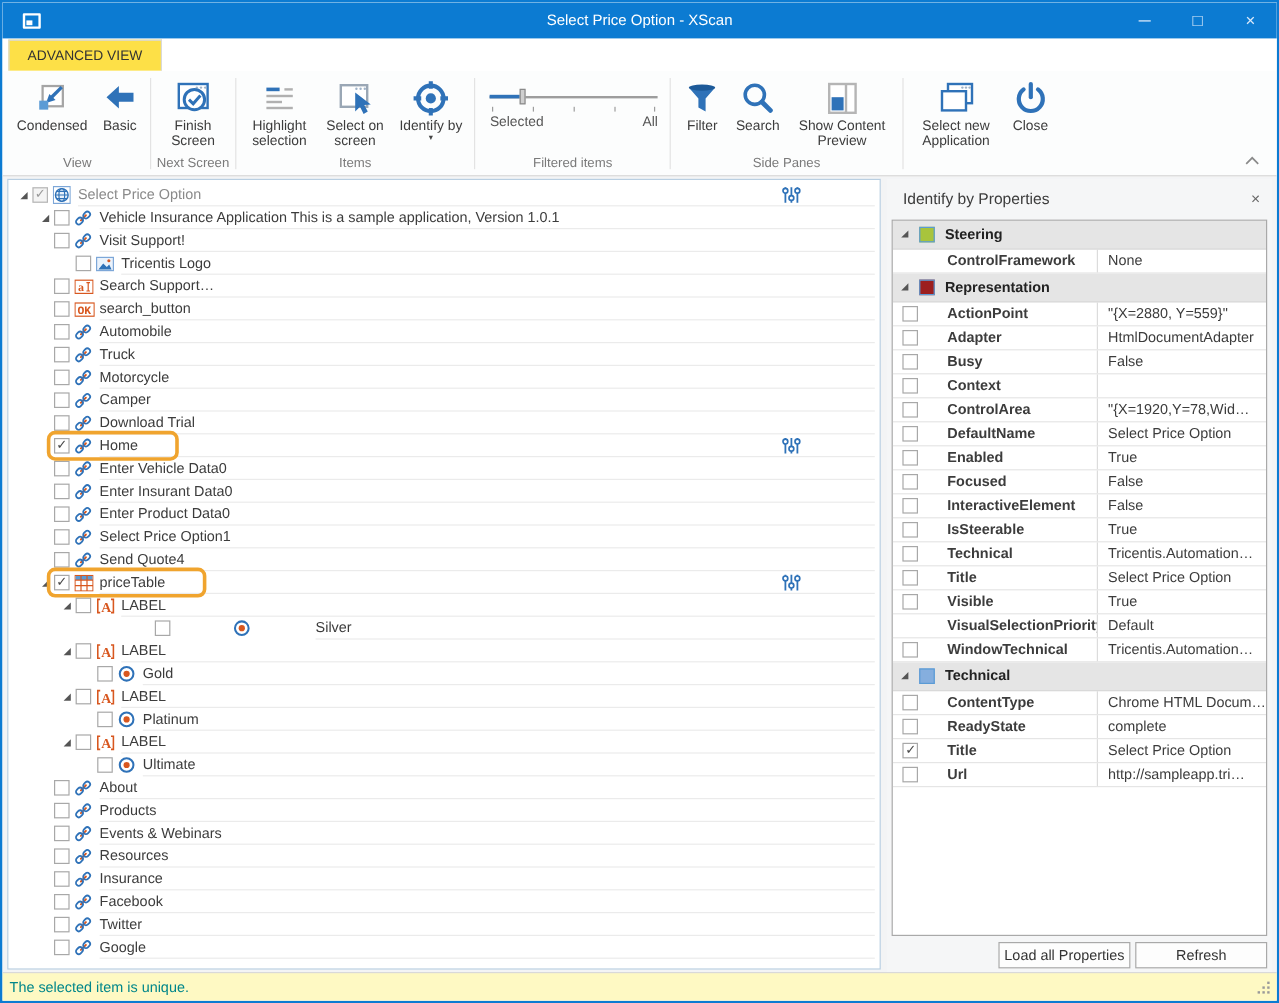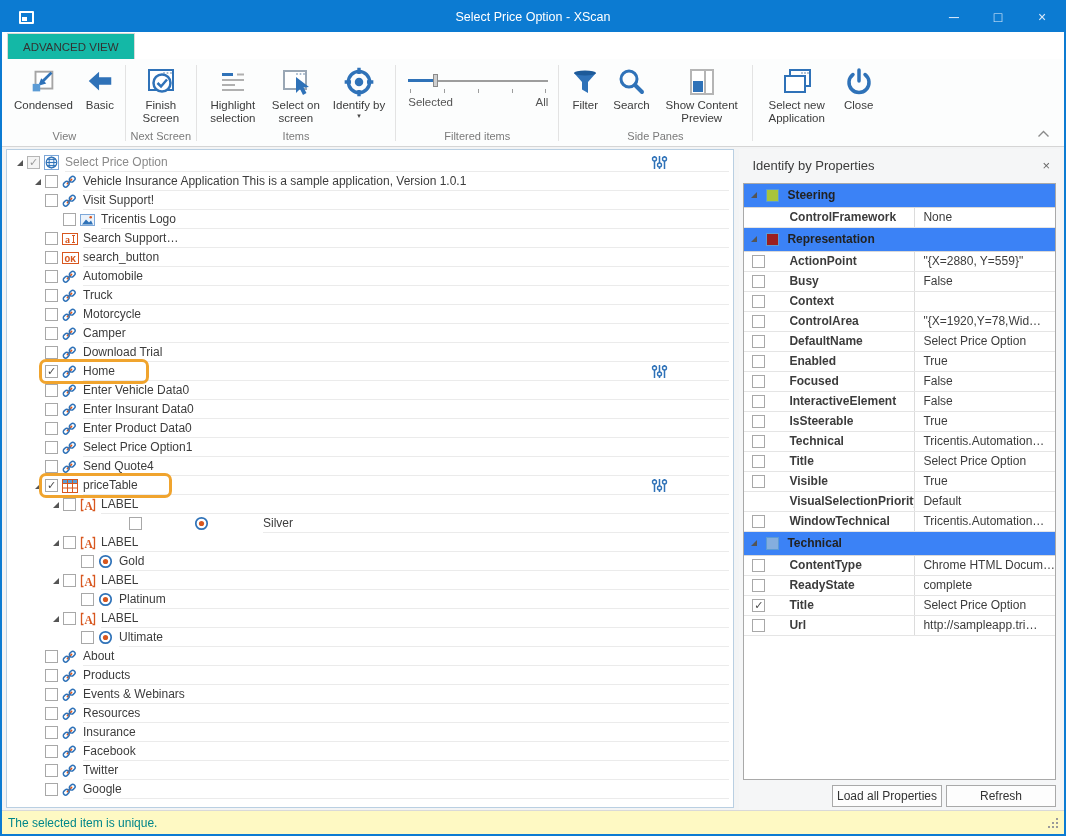--- a/index.html
+++ b/index.html
@@ -11,21 +11,21 @@
   }
   
   .titlebar { height:30px; background:#0c7bd2; display:flex; align-items:center; position:relative; color:#fff; }
   .app-icon { width:15px; height:13px; border:2px solid #fff; border-radius:1px; margin-left:17px; position:relative; z-index:1; }
   .app-icon::after { content:""; position:absolute; left:1px; bottom:1px; width:5px; height:4px; background:#fff; }
   .tb-title { position:absolute; left:0; right:0; text-align:center; font-size:12.5px; }
   .win-controls { margin-left:auto; display:flex; z-index:1; }
   .win-btn { width:44px; height:30px; display:flex; align-items:center; justify-content:center; color:#dceafa; font-size:14px; }
   
   .tabstrip { height:27px; background:#fff; display:flex; align-items:flex-end; }
-  .tab { background:#14b8a6; border:1px solid #d9d9d9; border-bottom:none; height:26px; margin-left:5px; padding:0 15px; display:flex; align-items:center; font-size:11.5px; color:#333;text-align:center; }
+  .tab { background:#fde047; border:1px solid #d9d9d9; border-bottom:none; height:26px; margin-left:5px; padding:0 15px; display:flex; align-items:center; font-size:11.5px; color:#333;text-align:center; }
   
   .ribbon { height:88px; background:#fcfdfd; border-bottom:1px solid #d5d5d5; display:flex; position:relative; padding:3px 0 0 4px; }
   .rgroup { display:flex; flex-direction:column; padding:0 2px; }
   .rgroup-content { display:flex; align-items:flex-start; flex:1; }
   .rgroup-caption { margin-top:auto; text-align:center; color:#7a7a7a; font-size:11px; height:16px; }
   .rsep { width:1px; background:#e3e3e3; margin:3px 2px 5px; }
   .rbtn { display:flex; flex-direction:column; align-items:center; padding:3px 6px 0; max-width:78px; }
   .rbtn .ric { height:34px; display:flex; align-items:center; justify-content:center; }
   .rbtn .rlabel { font-size:11.5px; color:#3c3c3c; text-align:center; line-height:13px; }
   .rbtn .dd { font-size:7px; color:#444; line-height:7px; }
@@ -50,21 +50,21 @@
   .lblwrap { flex:1; height:100%; display:flex; align-items:center; border-bottom:1px solid #ebebeb; margin-right:4px; min-width:0; }
   .lbl { white-space:nowrap; }
   .lbl.muted { color:#8a8a8a; }
   .hl { position:absolute; top:-3px; height:25px; border:3px solid #f0a42e; border-radius:7px; z-index:5; pointer-events:none; }
   .rowfilter { position:absolute; left:644px; top:2px; }
   
   .props-panel { flex:1; display:flex; flex-direction:column; background:#f5f6f7; }
   .props-header { height:34px; display:flex; align-items:center; padding:0 10px 0 13px; font-size:13px; color:#3c3c3c; }
   .props-close { margin-left:auto; color:#666; font-size:13px; }
   .props-grid { margin:0 4px; border:1px solid #a9a9a9; background:#fff; height:599px; overflow:hidden; }
-  .psec { height:24px; display:flex; align-items:center; background:#3b82f6; border-bottom:1px solid #d9d9d9; padding-left:6px; }
+  .psec { height:24px; display:flex; align-items:center; background:#e5e5e5; border-bottom:1px solid #d9d9d9; padding-left:6px; }
   .psec .exp { width:10px; margin-right:6px; display:flex; }
   .psec .swatch { width:13px; height:13px; border:1px solid #5b9bd5; margin-right:8px; }
   .psec .sname { font-weight:bold; color:#222; }
   .prow { height:20px; display:flex; align-items:center; border-bottom:1px solid #e5e5e5; }
   .pcbcell { flex:0 0 29px; display:flex; justify-content:center; }
   .pcb { width:13px; height:13px; border:1px solid #a8a8a8; background:#fff; font-size:11px; line-height:11px; text-align:center; color:#4a4a4a; }
   .pname { flex:0 0 142px; padding-left:16px; height:100%; display:flex; align-items:center; border-right:1px solid #dcdcdc; white-space:nowrap; overflow:hidden;font-weight:bold; }
   .pval { flex:1; padding-left:8px; white-space:nowrap; overflow:hidden; }
   .props-buttons { height:30px; display:flex; justify-content:flex-end; gap:4px; padding:5px 4px 0; }
   .pbtn { width:110px; height:22px; background:#fdfdfd; border:1px solid #a9a9a9; font-family:"Liberation Sans", sans-serif; font-size:12px; color:#333; }
@@ -826,20 +826,27 @@
           <span class="pcbcell">
             <span class="pcb"></span>
           </span>
           <div class="pname">ActionPoint</div>
           <div class="pval">"{X=2880, Y=559}"</div>
         </div>
         <div class="prow">
           <span class="pcbcell">
             <span class="pcb"></span>
           </span>
+          <div class="pname">Adapter</div>
+          <div class="pval">HtmlDocumentAdapter</div>
+        </div>
+        <div class="prow">
+          <span class="pcbcell">
+            <span class="pcb"></span>
+          </span>
           <div class="pname">Busy</div>
           <div class="pval">False</div>
         </div>
         <div class="prow">
           <span class="pcbcell">
             <span class="pcb"></span>
           </span>
           <div class="pname">Context</div>
           <div class="pval"></div>
         </div>

